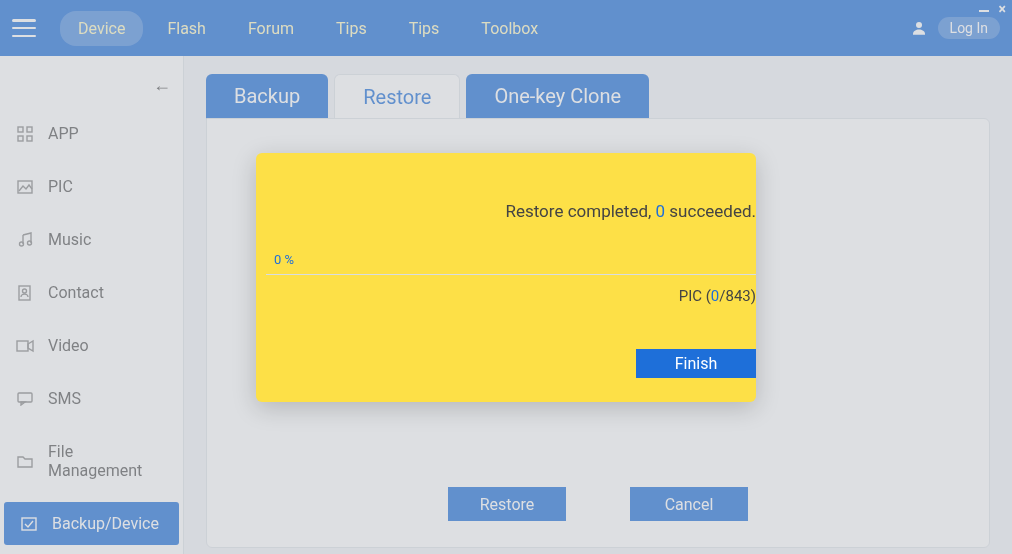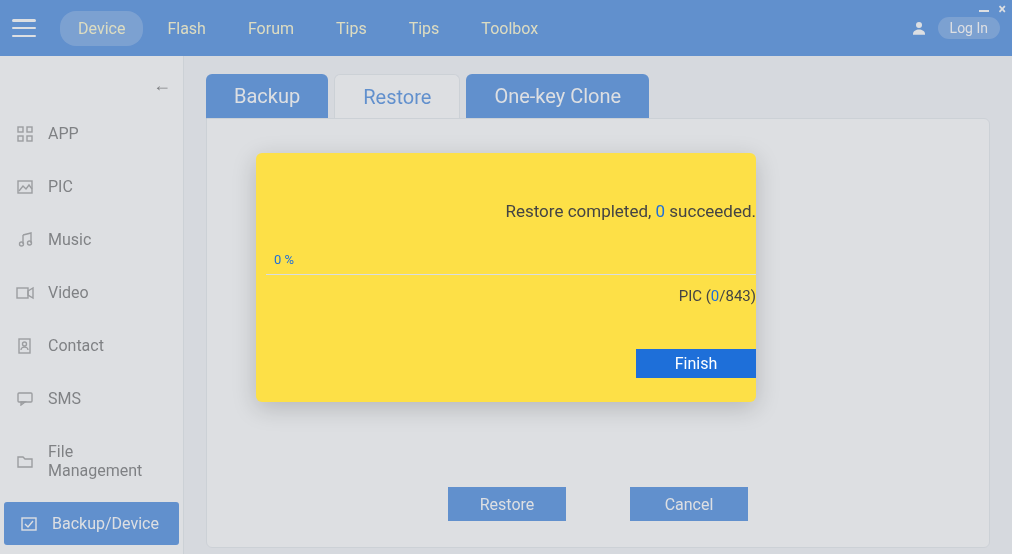--- a/index.html
+++ b/index.html
@@ -320,36 +320,36 @@
               <path d="M6 3 L14 1 V11"></path>
               <circle cx="4.5" cy="12" r="2"></circle>
               <circle cx="12.5" cy="11" r="2"></circle>
               <line x1="6" y1="3" x2="6" y2="12"></line>
             </svg>
           </span>
         <span>Music</span>
       </div>
       <div class="side-item">
         <span class="ic">
-            <svg width="18" height="14" viewBox="0 0 18 14" fill="none" stroke="#888" stroke-width="1.4">
-              <rect x="1" y="2" width="11" height="10"></rect>
-              <polygon points="12,5 17,2 17,12 12,9"></polygon>
-            </svg>
-          </span>
-        <span>Video</span>
-      </div>
-      <div class="side-item">
-        <span class="ic">
             <svg width="16" height="16" viewBox="0 0 16 16" fill="none" stroke="#888" stroke-width="1.4">
               <rect x="2" y="1" width="11" height="14"></rect>
               <circle cx="7.5" cy="6" r="2"></circle>
               <path d="M4 12c0-2 2-3 3.5-3s3.5 1 3.5 3"></path>
             </svg>
           </span>
         <span>Contact</span>
+      </div>
+      <div class="side-item">
+        <span class="ic">
+            <svg width="18" height="14" viewBox="0 0 18 14" fill="none" stroke="#888" stroke-width="1.4">
+              <rect x="1" y="2" width="11" height="10"></rect>
+              <polygon points="12,5 17,2 17,12 12,9"></polygon>
+            </svg>
+          </span>
+        <span>Video</span>
       </div>
       <div class="side-item">
         <span class="ic">
             <svg width="16" height="14" viewBox="0 0 16 14" fill="none" stroke="#888" stroke-width="1.4">
               <rect x="1" y="1" width="14" height="9" rx="1"></rect>
               <polygon points="4,10 4,13 8,10"></polygon>
             </svg>
           </span>
         <span>SMS</span>
       </div>

